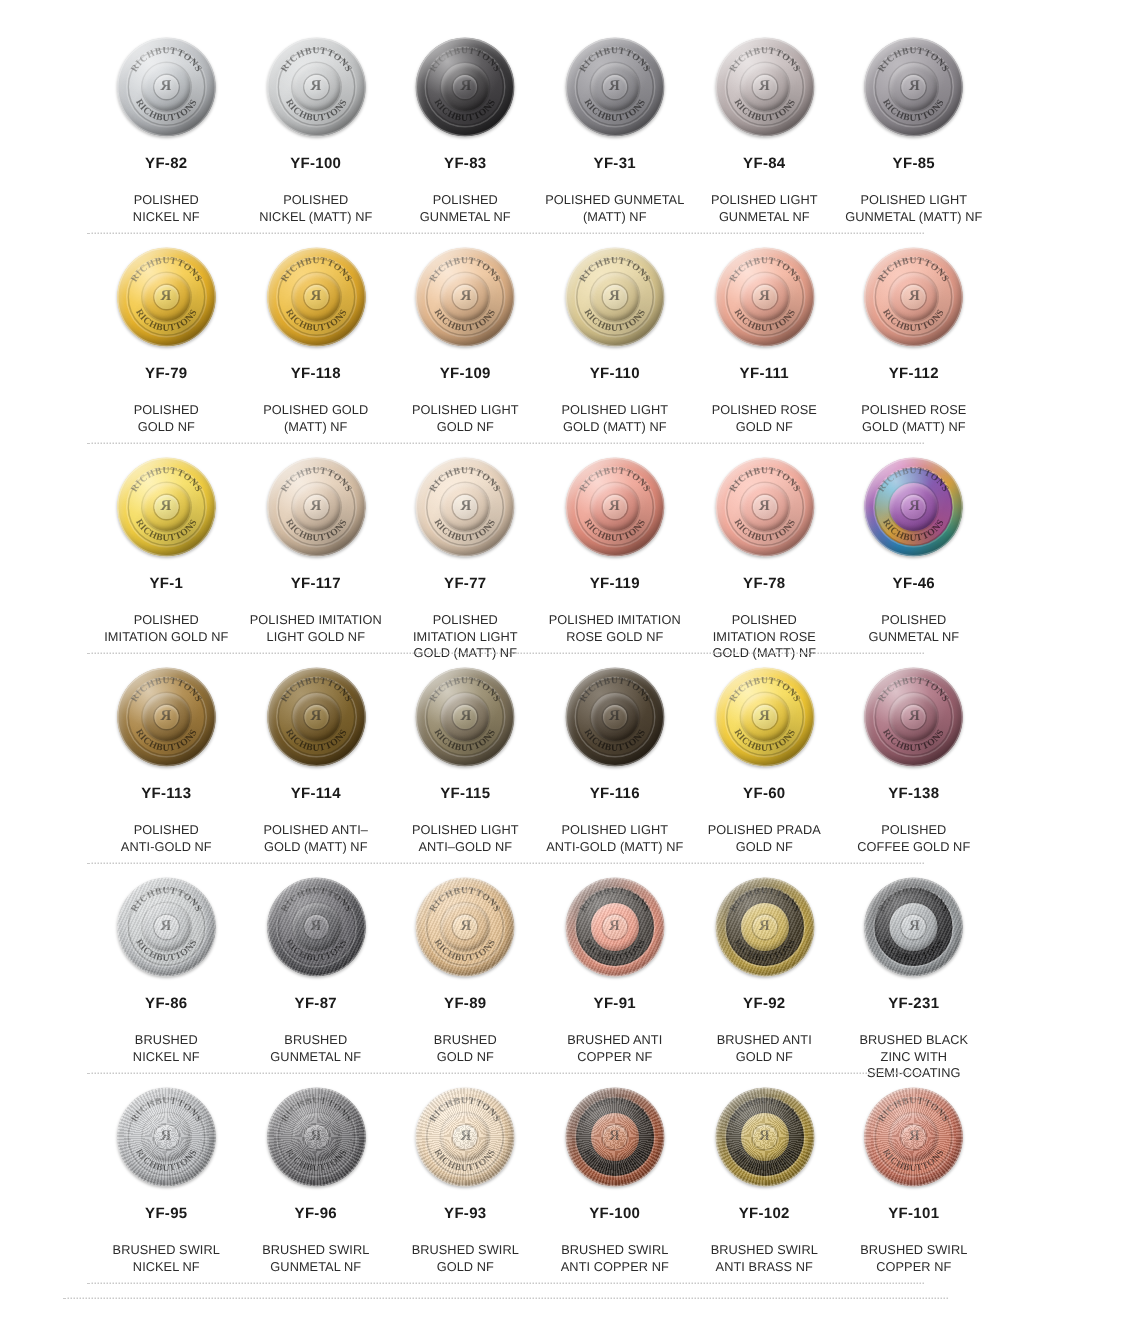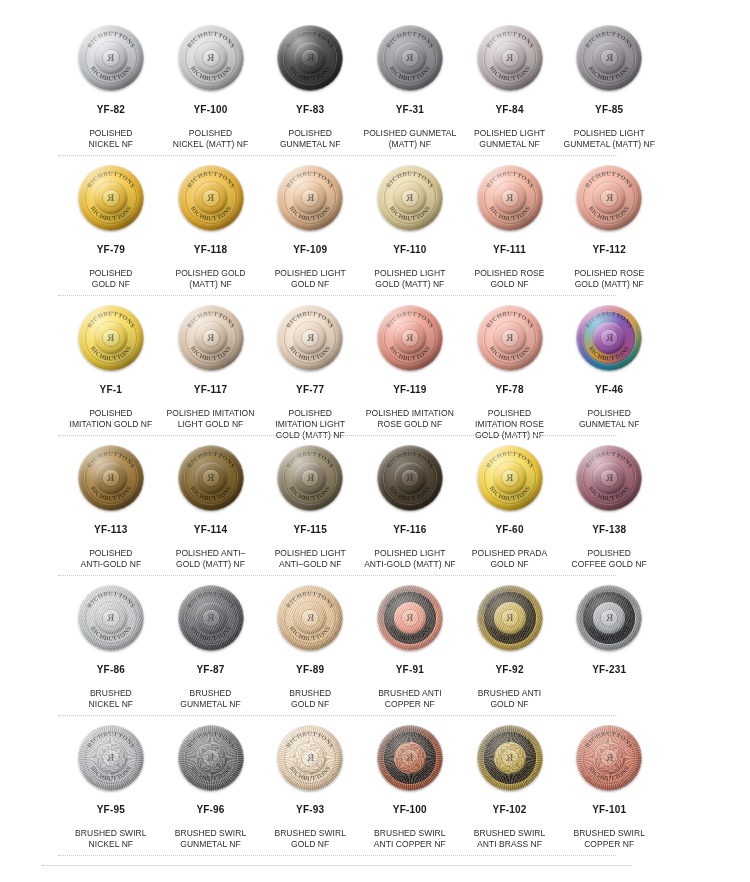--- a/index.html
+++ b/index.html
@@ -1074,20 +1074,25 @@
                     <path id="bp30" d="M 33 33 m -22.5 0 a 22.5 22.5 0 1 0 45 0"></path>
                   </defs>
                   <text font-size="6.4" fill="rgba(0,0,0,0.55)"><textPath href="#tp30" startOffset="50%" text-anchor="middle">RICHBUTTONS</textPath></text>
                   <text font-size="6.4" fill="rgba(0,0,0,0.55)"><textPath href="#bp30" startOffset="50%" text-anchor="middle">RICHBUTTONS</textPath></text>
                 </svg>
               </div>
               <div class="disc-gloss"></div>
             </div>
           </div>
           <div class="code">YF-231</div>
+          <div class="finish-name">
+            <span>BRUSHED BLACK</span>
+            <span>ZINC WITH</span>
+            <span>SEMI-COATING</span>
+          </div>
         </div>
       </div>
       <div class="finish-row" style="height: 140px;">
         <div class="cell">
           <div class="btn-wrap">
             <div class="button-disc swirl" title="YF-95">
               <div class="disc-base" style="background: radial-gradient(circle at 35% 28%, rgb(192, 194, 197) 0%, rgb(176, 178, 181) 62%, rgb(150, 152, 155) 100%);"></div>
               <div class="disc-bevel"></div>
               <div class="disc-ring" style="background: radial-gradient(circle at 38% 30%, rgb(204, 206, 209), rgb(178, 180, 183));"></div>
               <div class="disc-inner" style="background: radial-gradient(circle at 38% 30%, rgb(198, 200, 203), rgb(164, 166, 169));"></div>

